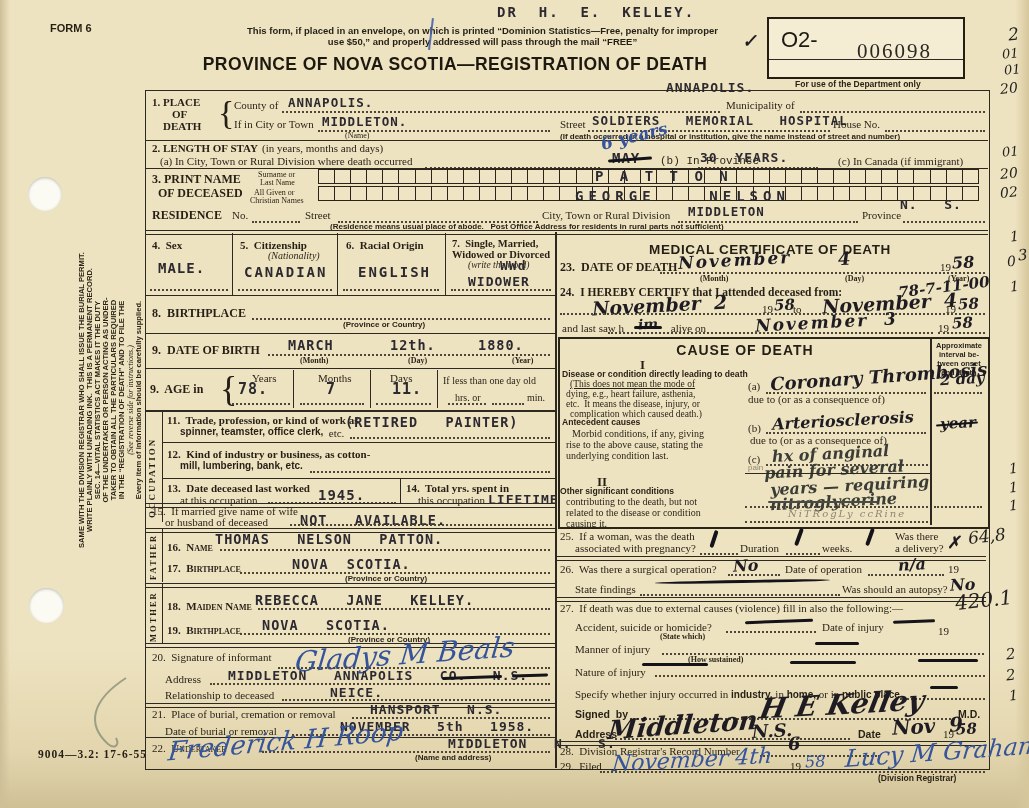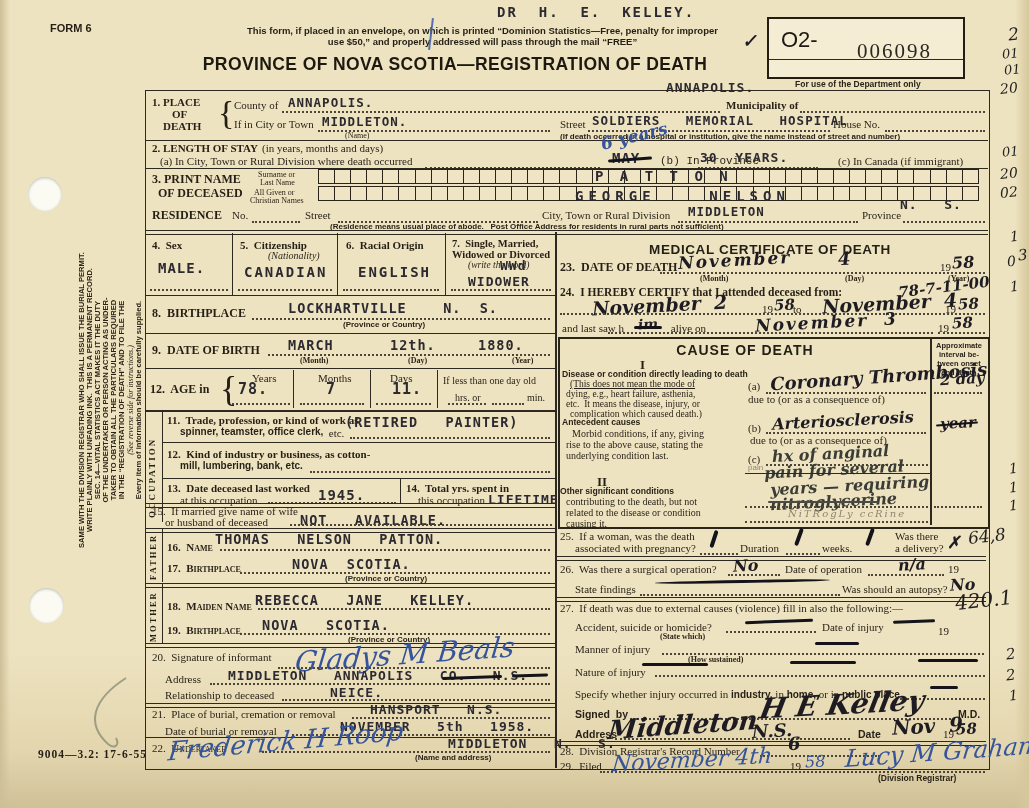--- a/index.html
+++ b/index.html
@@ -82,21 +82,21 @@
   <div class="abs" style="left:145px;top:90px;width:843px;height:678px;border:1.6px solid #2e2920;"></div>
   <div class="vl" style="left:555px;top:232px;height:536px;width:1.6px;"></div>
 
   <span class="lbl b" style="left:152px;top:96px;">1. PLACE</span>
   <span class="lbl b" style="left:172px;top:108px;">OF</span>
   <span class="lbl b" style="left:163px;top:120px;">DEATH</span>
   <span class="abs" style="left:218px;top:94px;font-size:34px;font-weight:100;">{</span>
   <span class="lbl" style="left:234px;top:99px;">County of</span>
   <span class="typed" style="left:288px;top:95px;">ANNAPOLIS.</span>
   <div class="dot" style="left:282px;top:110px;width:438px;"></div>
-  <span class="lbl" style="left:726px;top:99px;font-weight:bold;">Municipality of</span>
+  <span class="lbl" style="left:726px;top:99px;">Municipality of</span>
   <div class="dot" style="left:800px;top:110px;width:185px;"></div>
   <span class="lbl" style="left:234px;top:118px;">If in City or Town</span>
   <span class="typed" style="left:322px;top:114px;">MIDDLETON.</span>
   <div class="dot" style="left:318px;top:129px;width:232px;"></div>
   <span class="cap" style="left:345px;top:131px;font-family:'Liberation Serif',serif;font-weight:normal;">(Name)</span>
   <span class="lbl" style="left:560px;top:118px;">Street</span>
   <span class="typed" style="left:592px;top:113px;">SOLDIERS   MEMORIAL   HOSPITAL</span>
   <div class="dot" style="left:588px;top:129px;width:242px;"></div>
   <span class="lbl" style="left:833px;top:118px;">House No.</span>
   <div class="dot" style="left:885px;top:129px;width:100px;"></div>
@@ -241,36 +241,35 @@
   <span class="lbl i" style="left:468px;top:260px;font-size:9.5px;">(write the word)</span>
   <span class="typed" style="left:500px;top:258px;font-size:13px;">WWd</span>
   <span class="typed" style="left:468px;top:274px;font-size:13px;">WIDOWER</span>
   <div class="dot" style="left:150px;top:288px;width:78px;"></div>
   <div class="dot" style="left:238px;top:288px;width:94px;"></div>
   <div class="dot" style="left:343px;top:288px;width:96px;"></div>
   <div class="dot" style="left:451px;top:288px;width:100px;"></div>
   <div class="hl" style="left:145px;top:295px;width:410px;"></div>
 
   <span class="lbl b" style="left:152px;top:306px;font-size:12px;">8.  BIRTHPLACE</span>
-  <span class="typed" style="left:288px;top:300px;font-size:13.5px;">LOCKHARTVILLE    N.  S.</span>
   <div class="dot" style="left:252px;top:317px;width:298px;"></div>
   <span class="cap" style="left:343px;top:320px;">(Province or Country)</span>
   <div class="hl" style="left:145px;top:333px;width:410px;"></div>
 
   <span class="lbl b" style="left:152px;top:343px;font-size:12px;">9.  DATE OF BIRTH</span>
   <span class="typed" style="left:288px;top:337px;font-size:13.5px;">MARCH</span>
   <span class="typed" style="left:390px;top:337px;font-size:13.5px;">12th.</span>
   <span class="typed" style="left:478px;top:337px;font-size:13.5px;">1880.</span>
   <div class="dot" style="left:268px;top:353px;width:282px;"></div>
   <span class="cap" style="left:300px;top:356px;font-family:'Liberation Serif',serif;">(Month)</span>
   <span class="cap" style="left:408px;top:356px;font-family:'Liberation Serif',serif;">(Day)</span>
   <span class="cap" style="left:512px;top:356px;font-family:'Liberation Serif',serif;">(Year)</span>
   <div class="hl" style="left:145px;top:368px;width:410px;"></div>
 
-  <span class="lbl b" style="left:150px;top:382px;font-size:12px;">12.  AGE in</span>
+  <span class="lbl b" style="left:150px;top:382px;font-size:12px;">9.  AGE in</span>
   <span class="abs" style="left:220px;top:368px;font-size:36px;font-weight:100;">{</span>
   <div class="vl" style="left:293px;top:370px;height:38px;"></div>
   <div class="vl" style="left:370px;top:370px;height:38px;"></div>
   <div class="vl" style="left:437px;top:370px;height:38px;"></div>
   <span class="lbl" style="left:252px;top:372px;">Years</span>
   <span class="typed" style="left:238px;top:380px;font-size:15px;">78.</span>
   <span class="lbl" style="left:318px;top:372px;">Months</span>
   <span class="typed" style="left:326px;top:380px;font-size:15px;">7</span>
   <span class="lbl" style="left:390px;top:372px;">Days</span>
   <span class="typed" style="left:392px;top:380px;font-size:15px;">11.</span>

